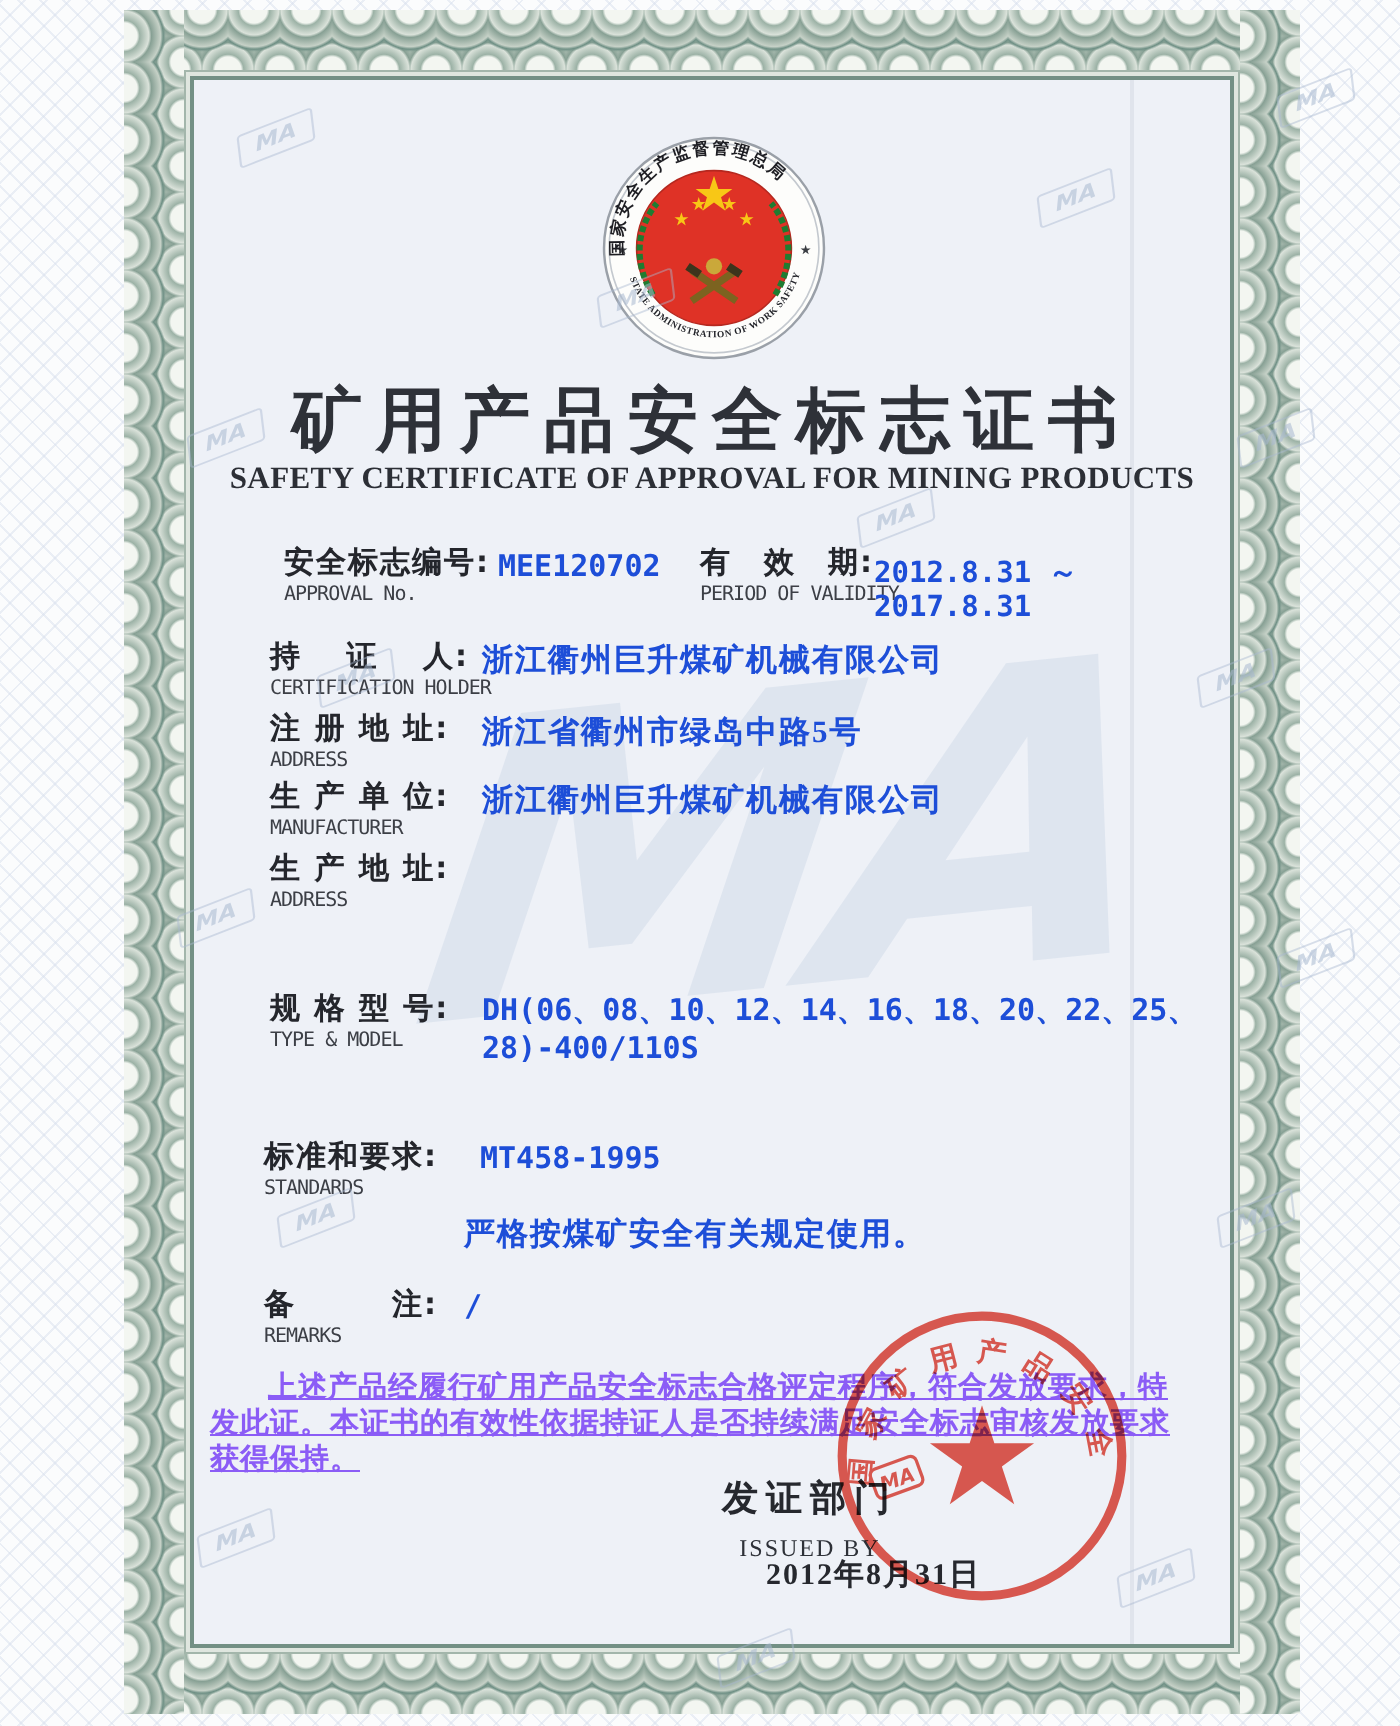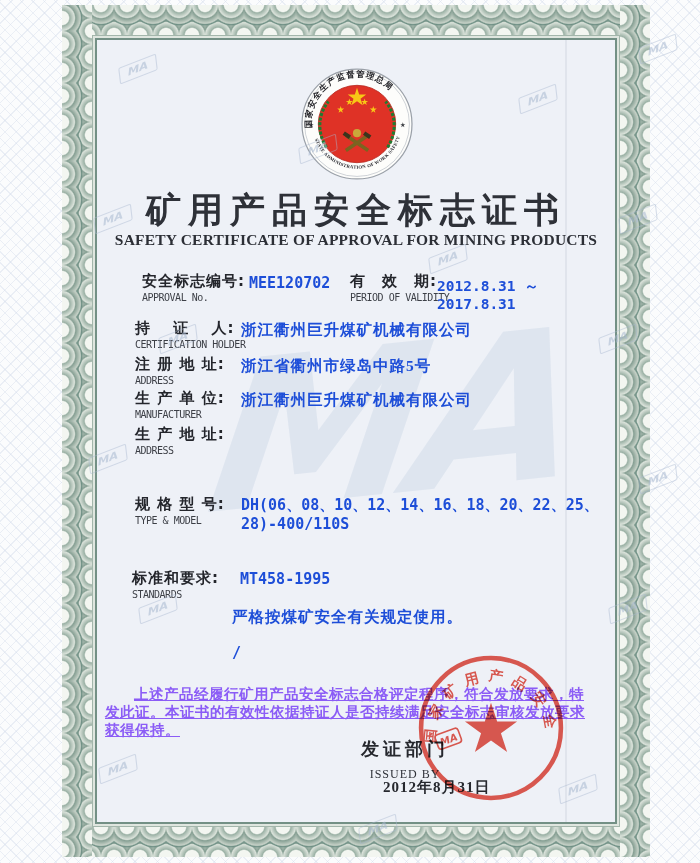--- a/index.html
+++ b/index.html
@@ -149,20 +149,24 @@
     <div class="val mono wrapval" style="left:144px;top:456px">DH(06、08、10、12、14、16、18、20、22、25、28)-400/110S</div>
 
     <div class="lab" style="left:35px;top:529px">
       <span class="cn">标准和要求:</span>
       <span class="en">STANDARDS</span>
     </div>
     <div class="val mono" style="left:143px;top:530px">MT458-1995</div>
 
     <div class="val" style="left:135px;top:567px">严格按煤矿安全有关规定使用。</div>
 
+    <div class="lab" style="left:35px;top:603px">
+      <span class="cn">备　　　注:</span>
+      <span class="en">REMARKS</span>
+    </div>
     <div class="val mono" style="left:135px;top:604px">/</div>
 
     <div class="paragraph">上述产品经履行矿用产品安全标志合格评定程序，符合发放要求，特发此证。本证书的有效性依据持证人是否持续满足安全标志审核发放要求获得保持。</div>
 
     <div class="issued">
       <span class="cn">发证部门</span>
       <span class="en">ISSUED BY</span>
     </div>
     <div class="date">2012年8月31日</div>
 

